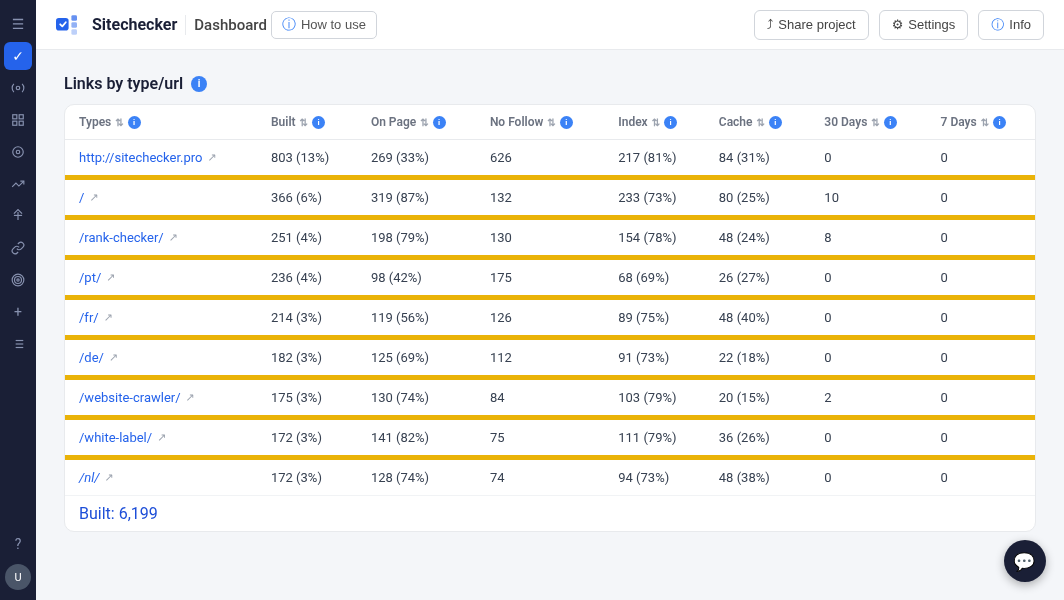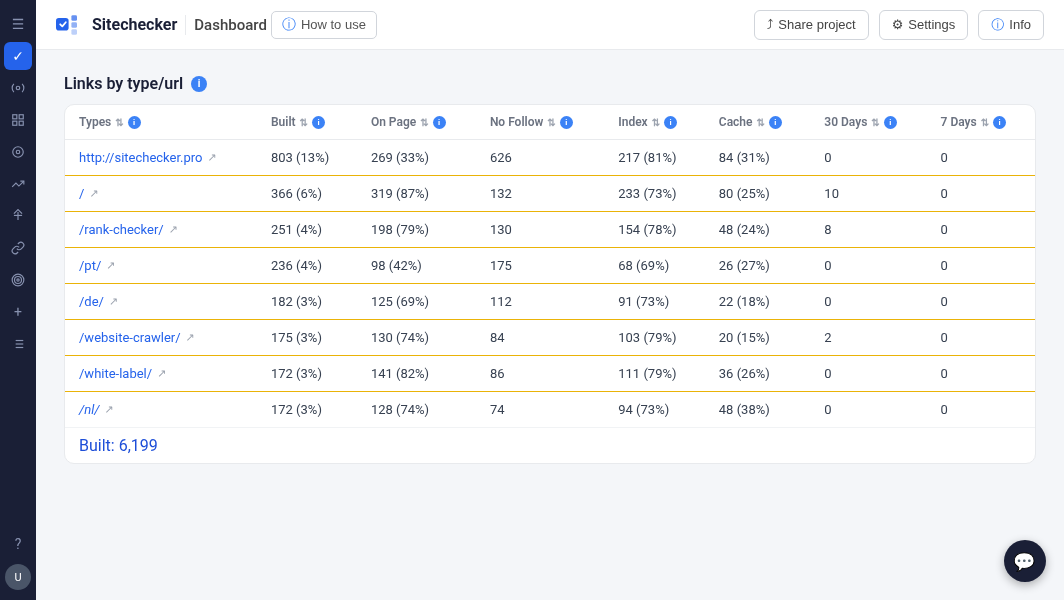--- a/index.html
+++ b/index.html
@@ -36,21 +36,21 @@
 
     
     .table-wrapper { background: #fff; border-radius: 10px; border: 1px solid #e8eaed; overflow: hidden; }
     table { width: 100%; border-collapse: collapse; }
     thead tr { border-bottom: 1px solid #e8eaed; }
     thead th { padding: 10px 14px; text-align: right; font-size: 12px; font-weight: 600; color: #6b7280; white-space: nowrap; }
     thead th .th-inner { display: flex; align-items: center; gap: 4px; }
     .sort-icon { color: #9ca3af; font-size: 10px; }
     .th-info { width: 13px; height: 13px; border-radius: 50%; background: #3b82f6; display: inline-flex; align-items: center; justify-content: center; color: #fff; font-size: 8px; font-weight: 700; cursor: pointer; }
 
-    tbody tr { border-bottom: 1px solid #eab308; }
+    tbody tr { border-bottom: 5px solid #eab308; }
     tbody tr:last-child { border-bottom: none; }
     tbody td { padding: 10px 14px; color: #374151; font-size: 13px; }
     .type-cell { display: flex; align-items: center; gap: 5px; color: #2563eb; }
     .ext-link-icon { font-size: 11px; color: #9ca3af; }
 
     .chat-bubble { position: fixed; bottom: 18px; right: 18px; width: 42px; height: 42px; background: #1a1f36; border-radius: 50%; display: flex; align-items: center; justify-content: center; cursor: pointer; box-shadow: 0 3px 10px rgba(0,0,0,0.3); }
     .chat-bubble-icon { color: #fff; font-size: 18px; }
 
     .footer-note { padding: 8px 14px; font-size: 16px; color: #1d4ed8; border-top: 1px solid #f1f3f5; }
   </style>
@@ -285,20 +285,35 @@
                 <td>98 (42%)</td>
                 <td>175</td>
                 <td>68 (69%)</td>
                 <td>26 (27%)</td>
                 <td>0</td>
                 <td>0</td>
               </tr>
               <tr>
                 <td>
                   <div class="type-cell">
+                    <span style="color:#2563eb;">/fr/</span>
+                    <span class="ext-link-icon">↗</span>
+                  </div>
+                </td>
+                <td>214 (3%)</td>
+                <td>119 (56%)</td>
+                <td>126</td>
+                <td>89 (75%)</td>
+                <td>48 (40%)</td>
+                <td>0</td>
+                <td>0</td>
+              </tr>
+              <tr>
+                <td>
+                  <div class="type-cell">
                     <span style="color:#2563eb;">/de/</span>
                     <span class="ext-link-icon">↗</span>
                   </div>
                 </td>
                 <td>182 (3%)</td>
                 <td>125 (69%)</td>
                 <td>112</td>
                 <td>91 (73%)</td>
                 <td>22 (18%)</td>
                 <td>0</td>
@@ -321,21 +336,21 @@
               </tr>
               <tr>
                 <td>
                   <div class="type-cell">
                     <span style="color:#2563eb;">/white-label/</span>
                     <span class="ext-link-icon">↗</span>
                   </div>
                 </td>
                 <td>172 (3%)</td>
                 <td>141 (82%)</td>
-                <td>86</td>
+                <td>75</td>
                 <td>111 (79%)</td>
                 <td>36 (26%)</td>
                 <td>0</td>
                 <td>0</td>
               </tr>
               <tr>
                 <td>
                   <div class="type-cell">
                     <span style="color:#2563eb;font-style:italic;">/nl/</span>
                     <span class="ext-link-icon">↗</span>

